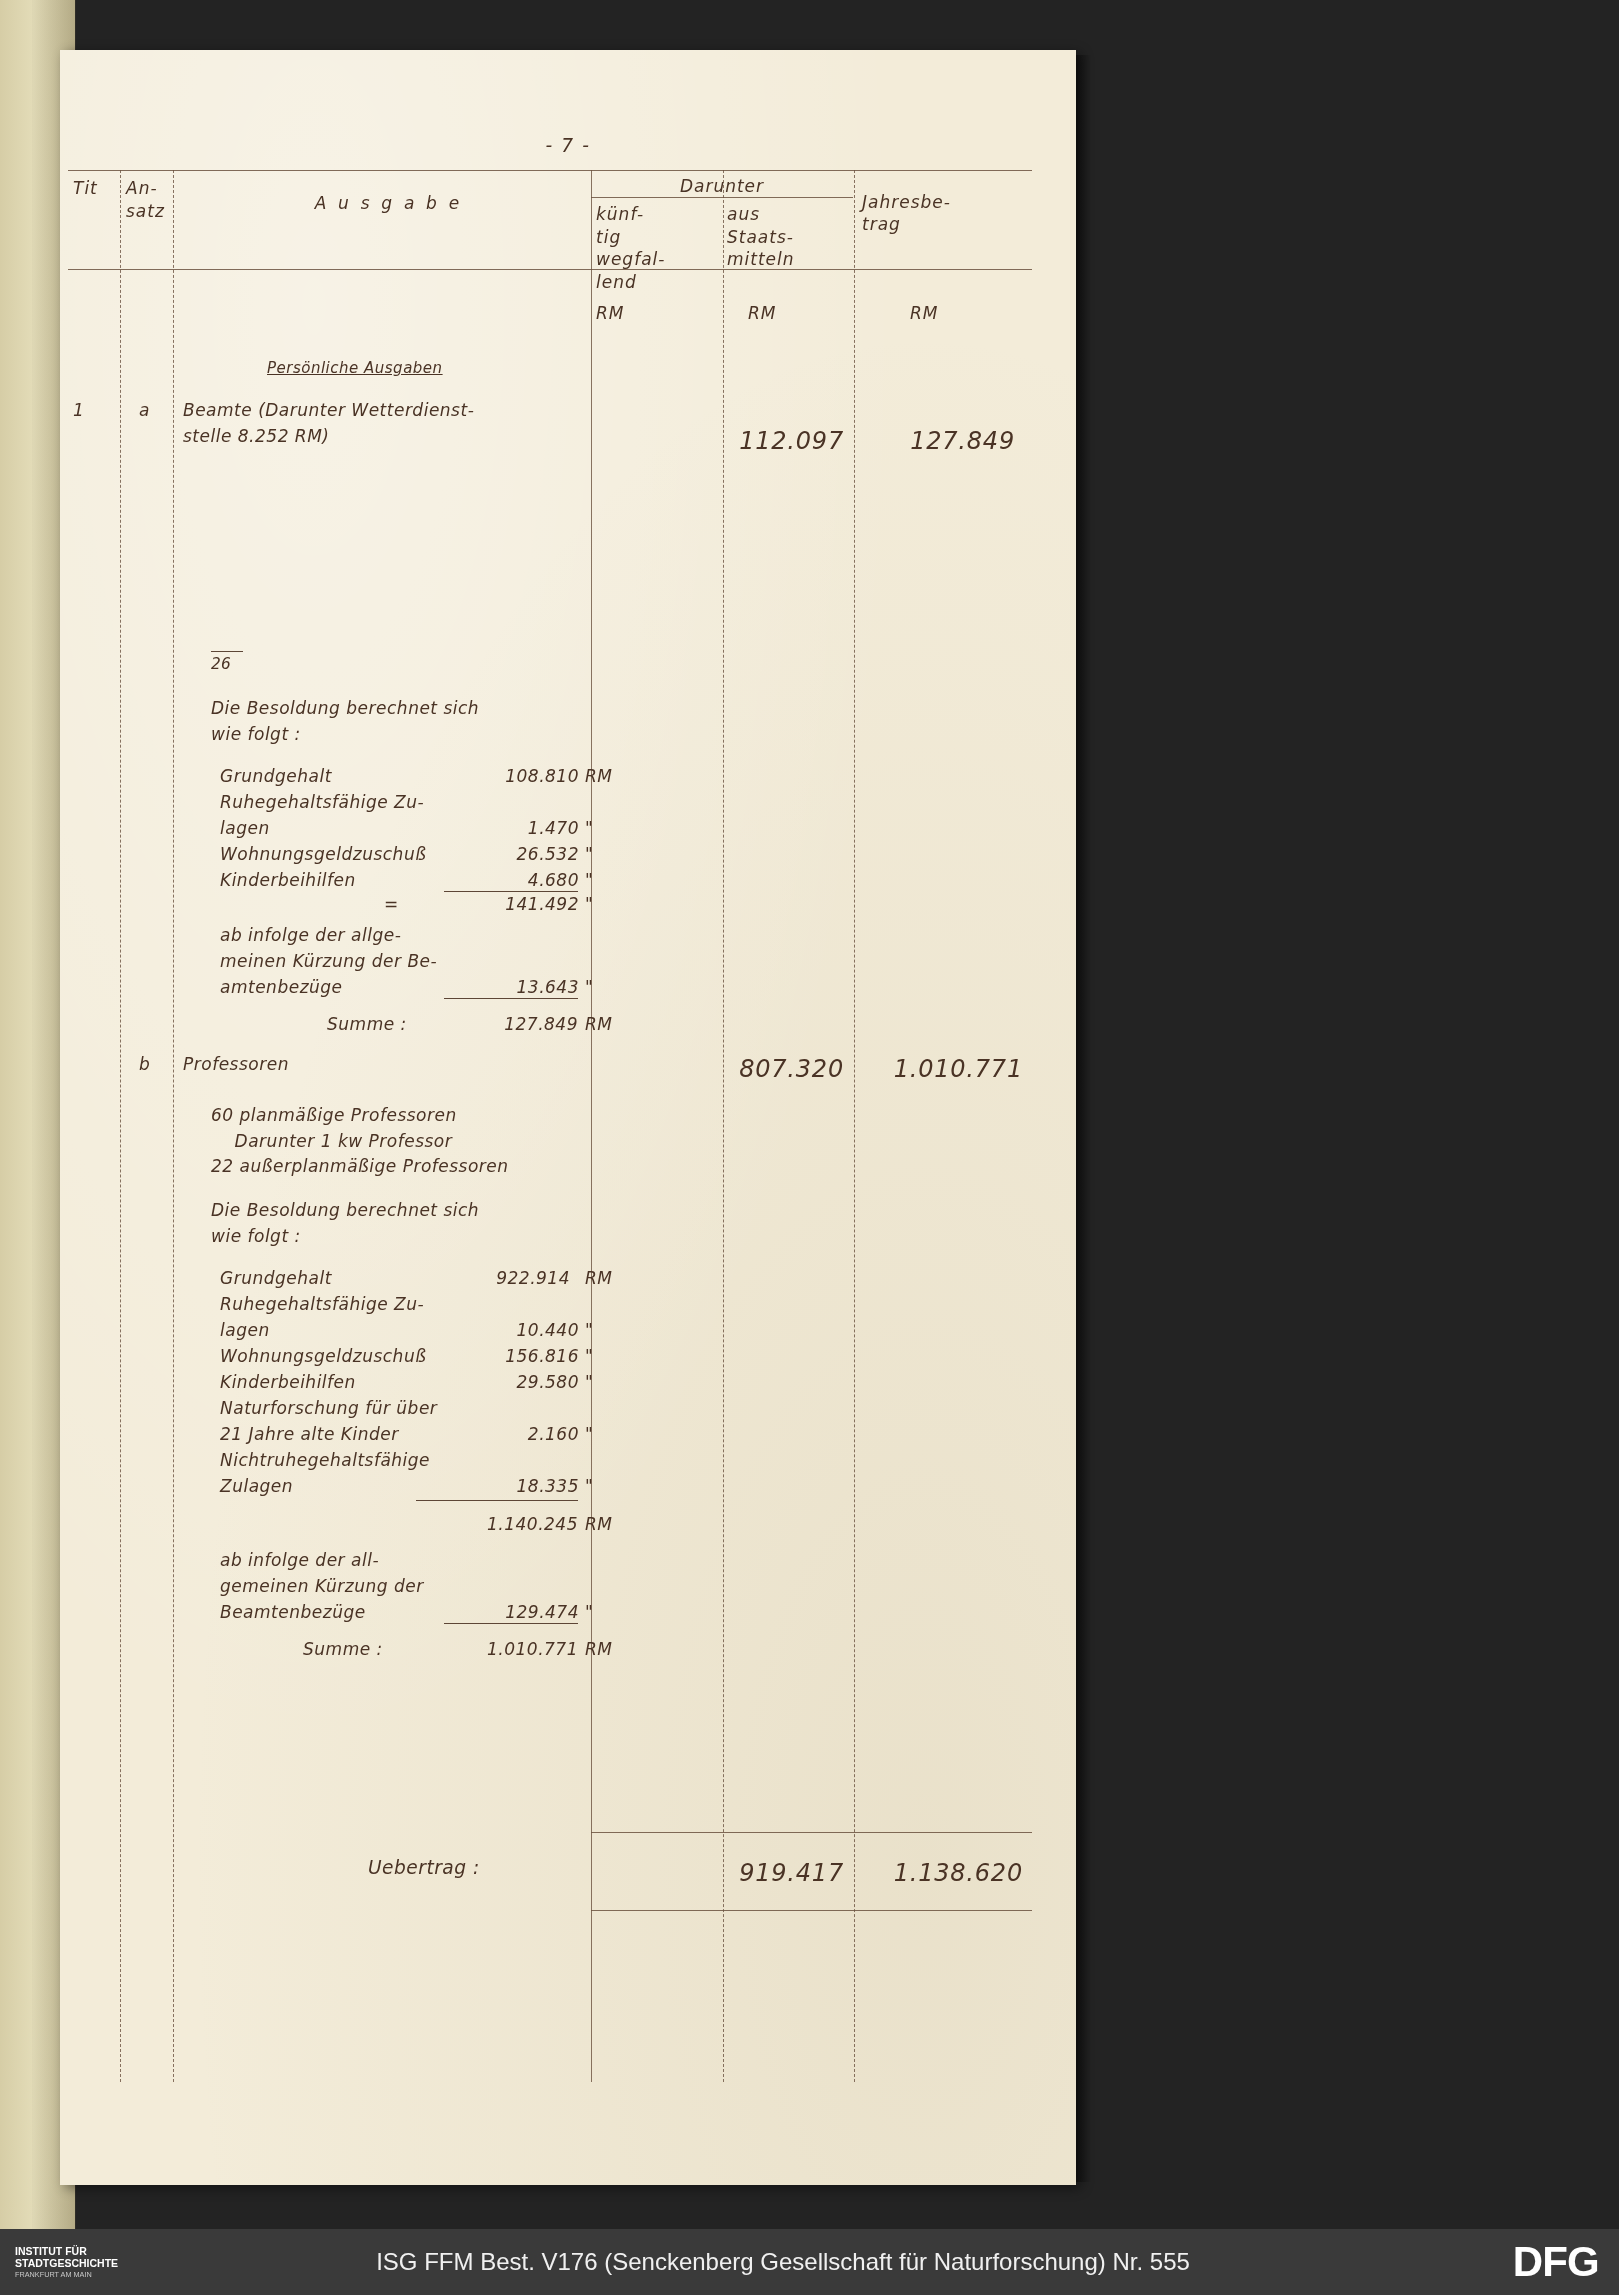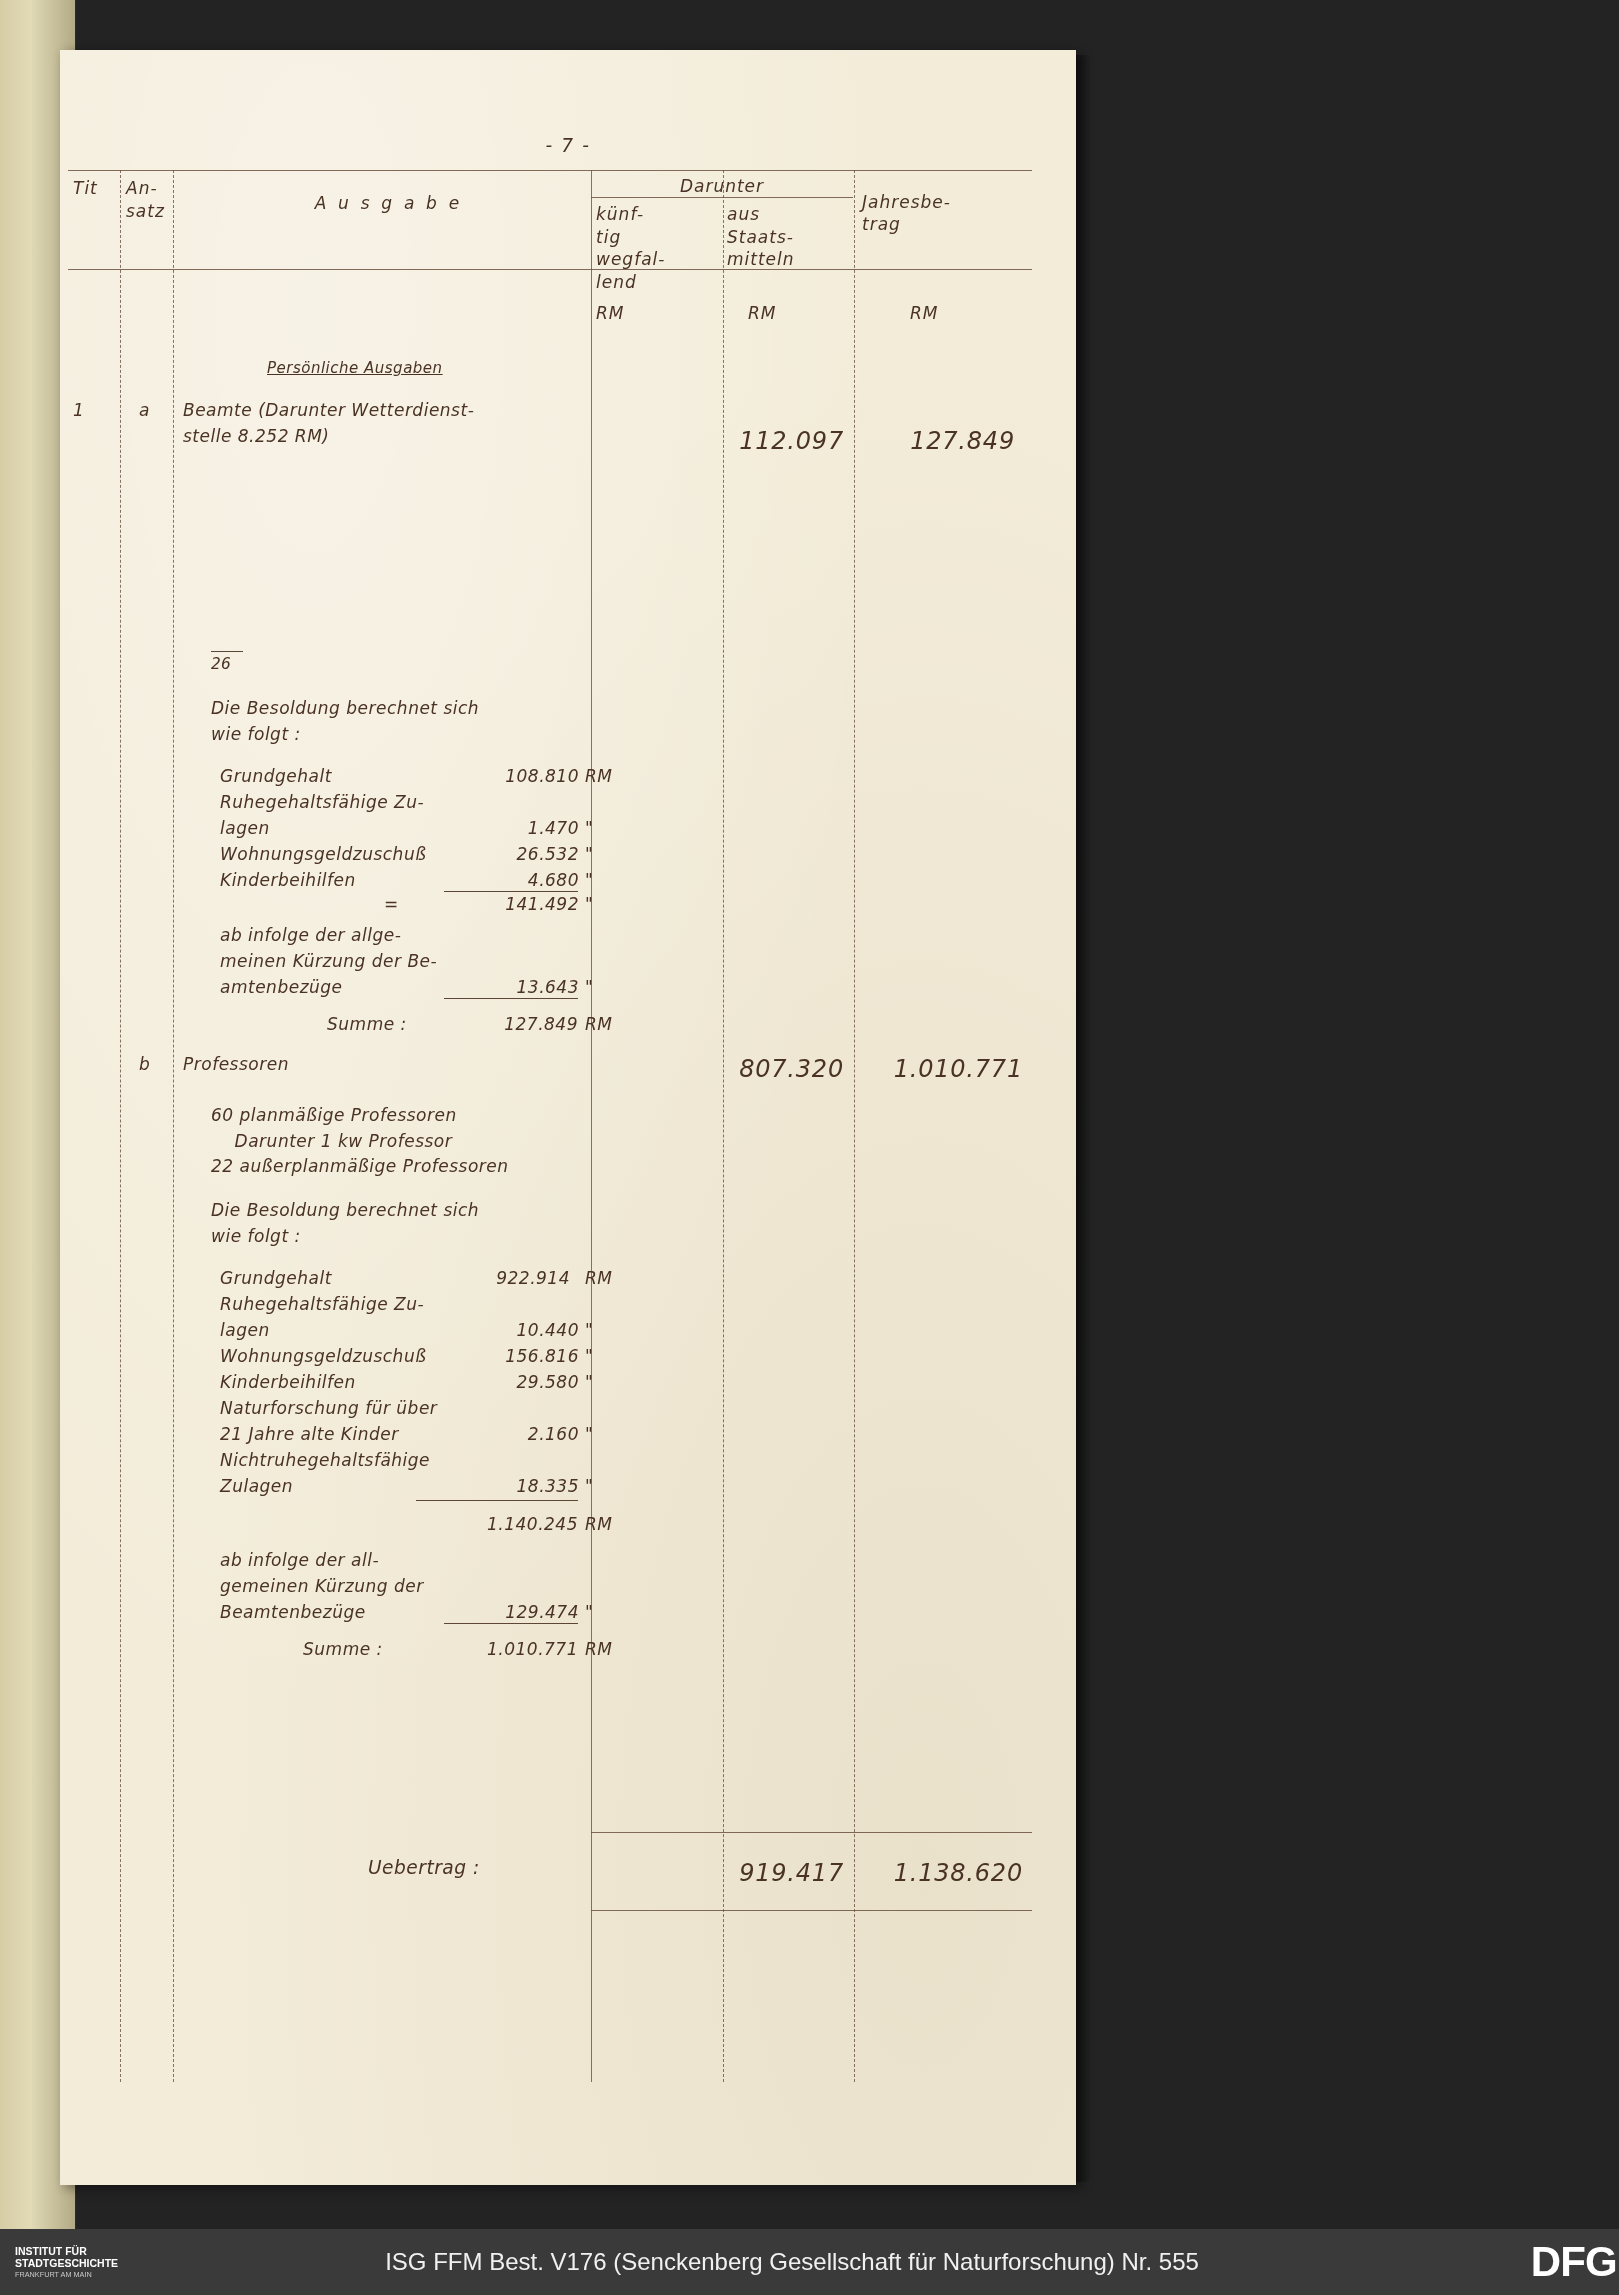--- a/index.html
+++ b/index.html
@@ -177,21 +177,21 @@
   #caption-text {
     flex: 1;
     text-align: center;
     color: #f0f0f0;
     font-family: "Liberation Sans", sans-serif;
     font-size: 24px;
   }
   #dfg-logo {
     width: 186px;
     text-align: right;
-    padding-right: 3px;
+    padding-right: 21px;
     color: #ffffff;
     font-family: "Liberation Sans", sans-serif;
     font-weight: bold;
     font-size: 42px;
     letter-spacing: -0.8px;
   }
 </style>
 </head>
 <body>
 

